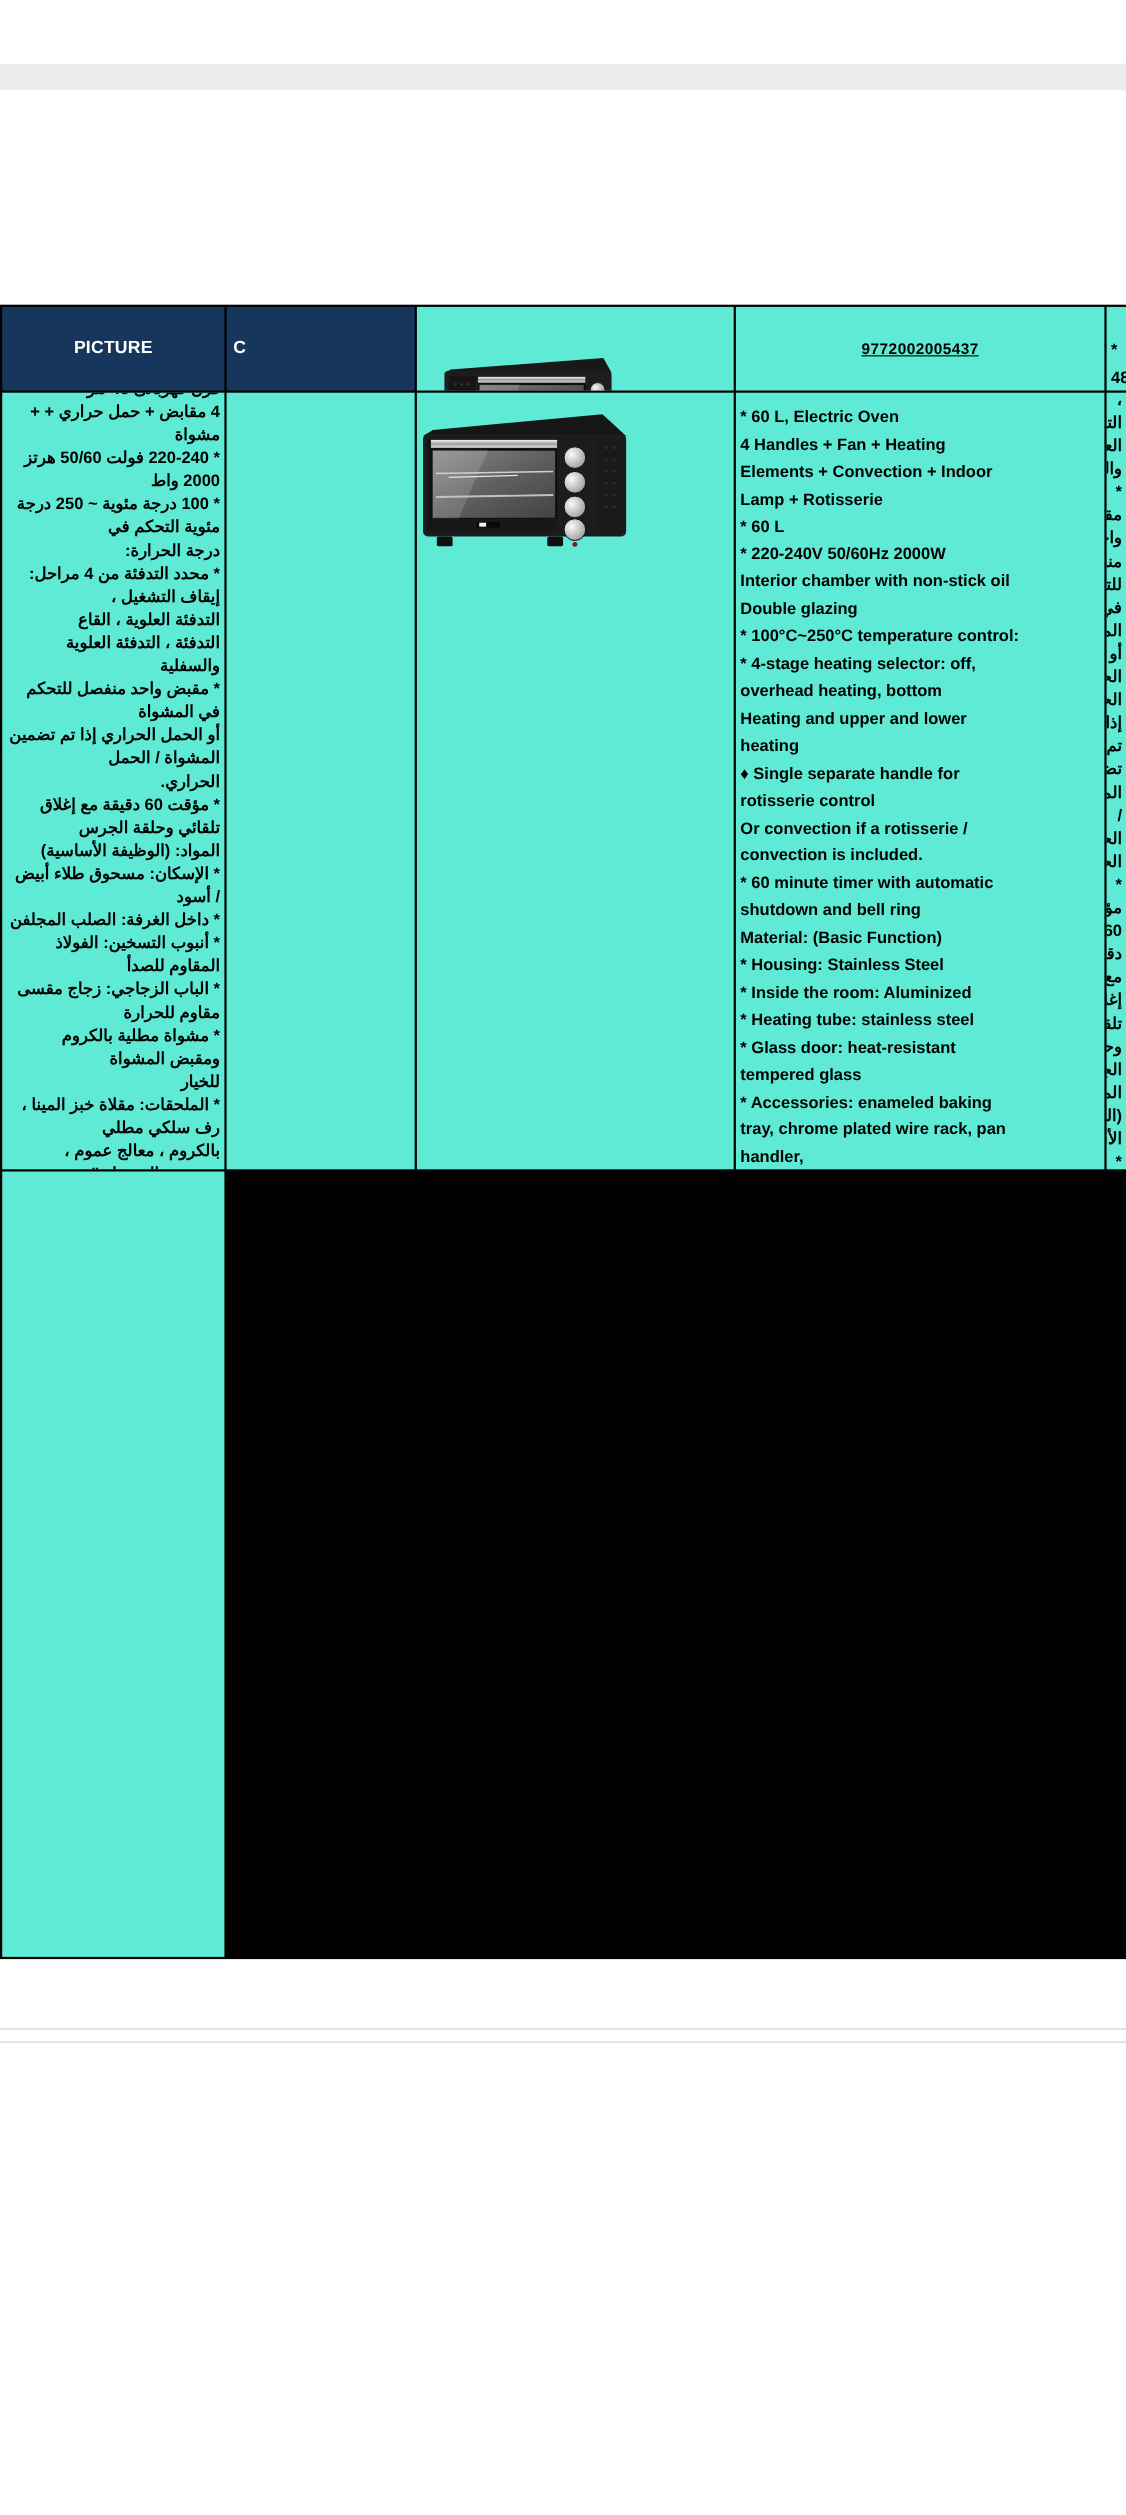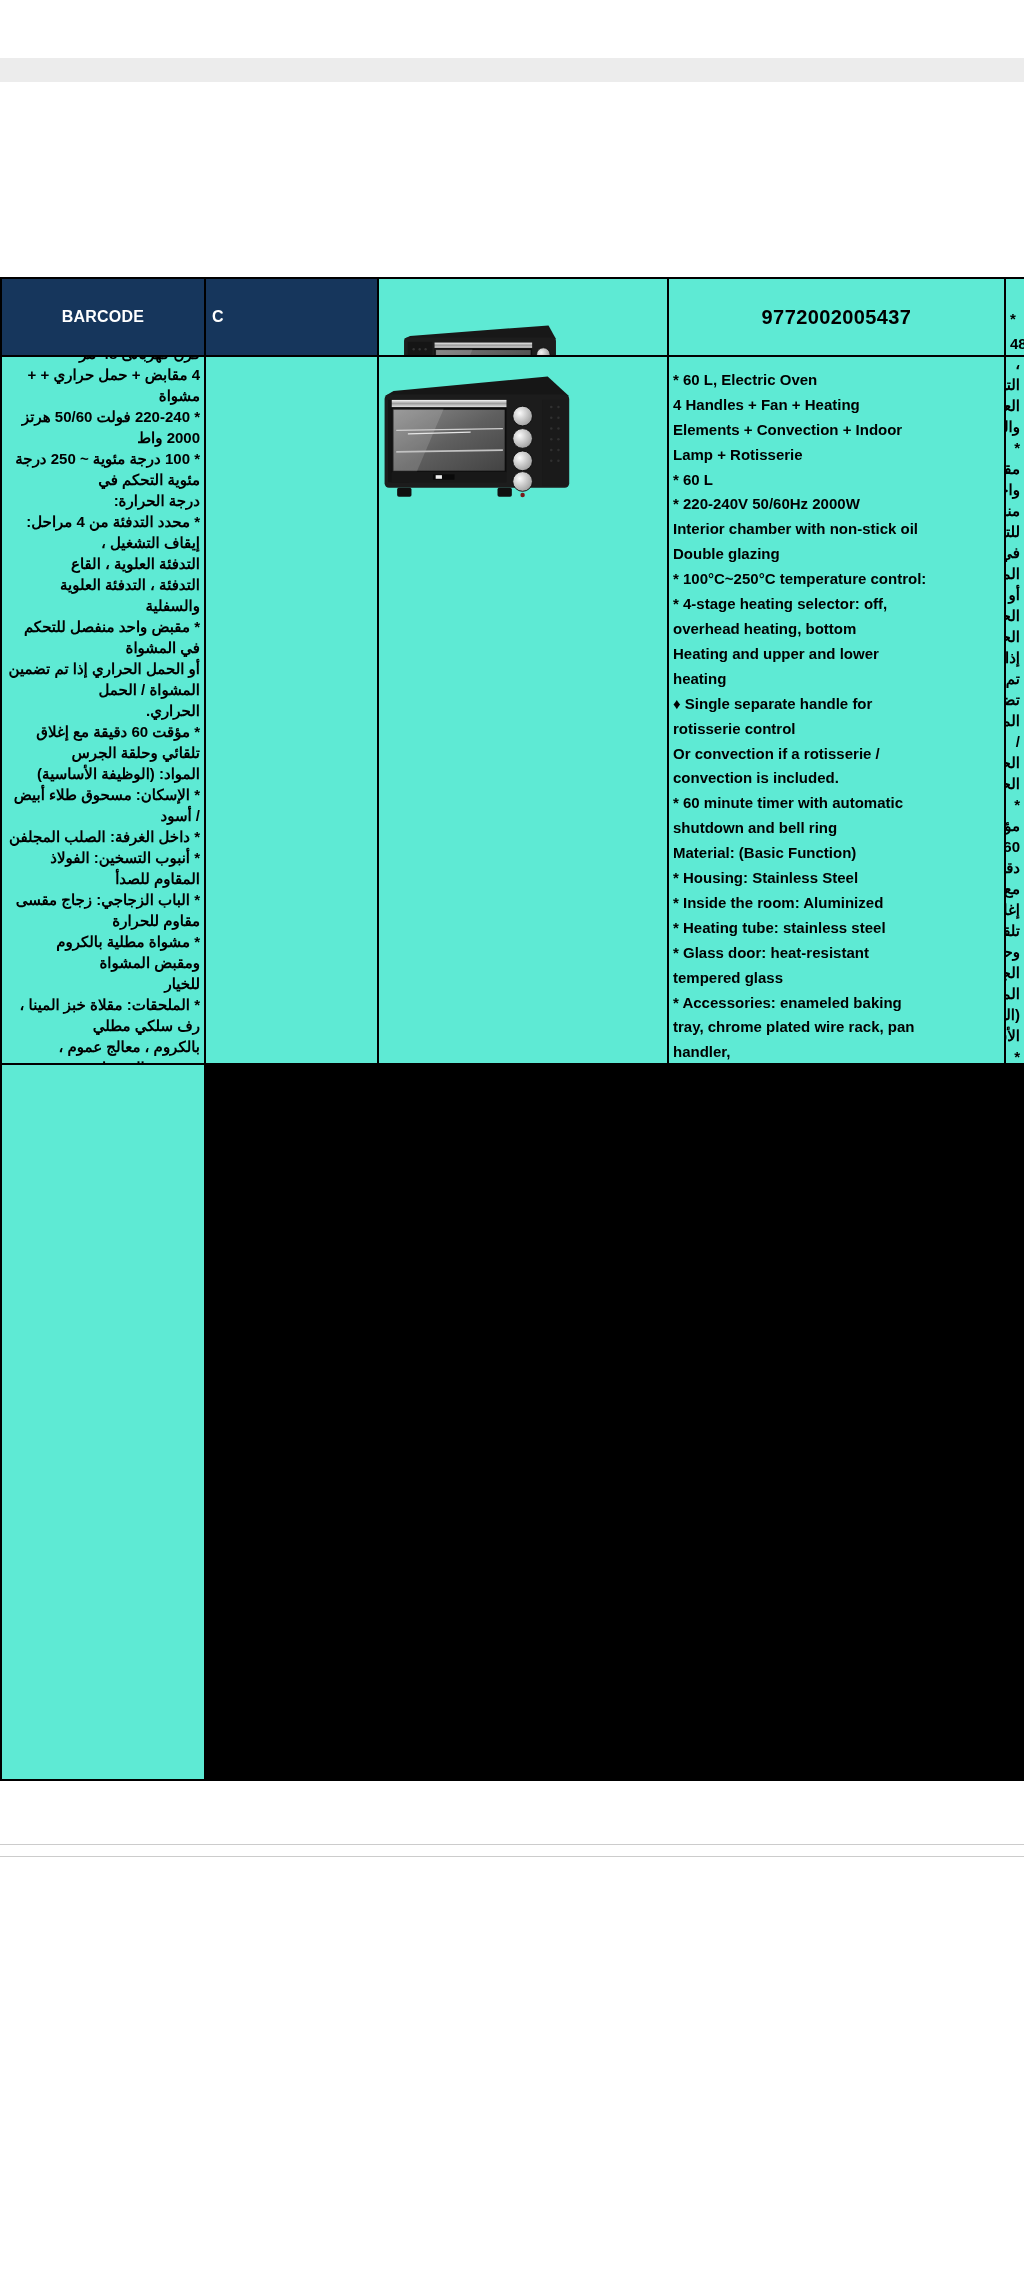--- a/index.html
+++ b/index.html
@@ -29,39 +29,39 @@
   }
   .desc-en-inner{white-space:pre-line;}
   .r1-en .desc-en-inner{margin-top:3px;}
   .r2-en .desc-en-inner{margin-top:-14px;}
   .desc-ar{display:flex;align-items:center;}
   .desc-ar-inner{
     width:100%;direction:rtl;text-align:right;font-weight:bold;font-size:15px;
     line-height:21px;white-space:pre-line;padding:0 4px 0 6px;box-sizing:border-box;
   }
   .barcode-cell{display:flex;align-items:center;justify-content:center;}
-  .barcode-text{font-weight:bold;font-size:20px;letter-spacing:0.4px;}
+  .barcode-text{font-weight:bold;font-size:14px;letter-spacing:0.4px;text-decoration:underline;}
   .pic-cell{position:relative;}
   .oven1{position:absolute;left:22px;top:42px;}
   .oven2{position:absolute;left:2px;top:12px;}
   .faint-line{position:absolute;left:0;width:1024px;height:1px;background:#cccccc;}
   .faint-line.l1{top:1844px;}
   .faint-line.l2{top:1856px;}
 </style>
 </head>
 <body>
 
 <div class="page">
 
   <div class="top-band"></div>
 
   <div class="sheet-table">
 
     <div class="cell hcell">
-      <span>BARCODE</span>
+      <span>PICTURE</span>
     </div>
     <div class="cell hcell partial">
       <span>C</span>
     </div>
 
     <div class="cell pic-cell">
       <svg class="oven1" width="158" height="108" viewBox="0 0 212 145">
         <defs>
           <linearGradient id="glass1" x1="0" y1="0" x2="1" y2="1">
             <stop offset="0" stop-color="#7a7a7a"></stop>

